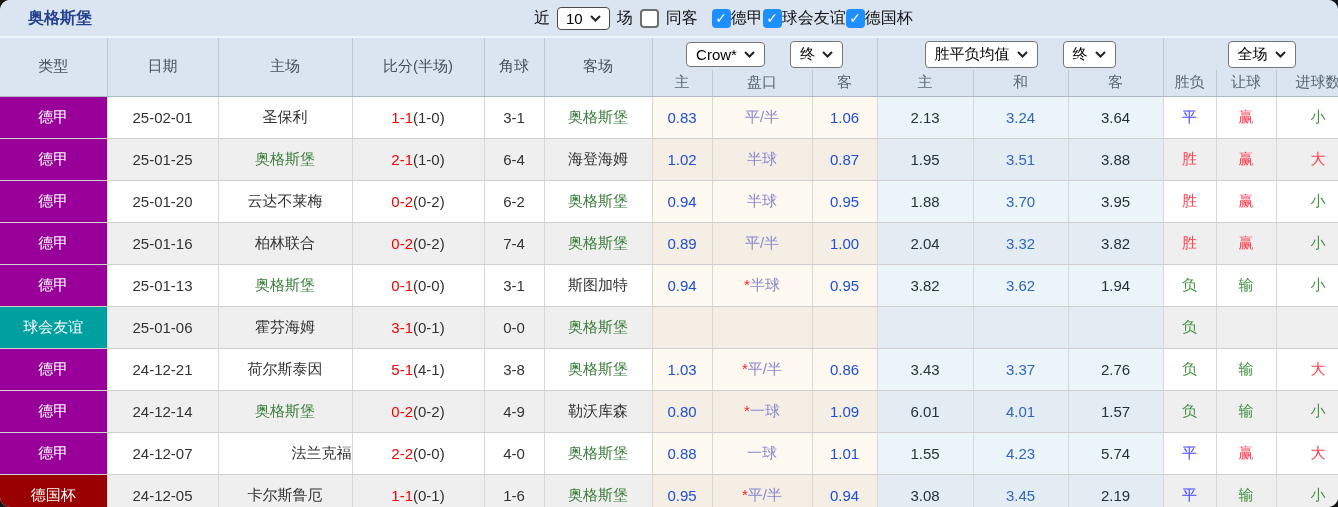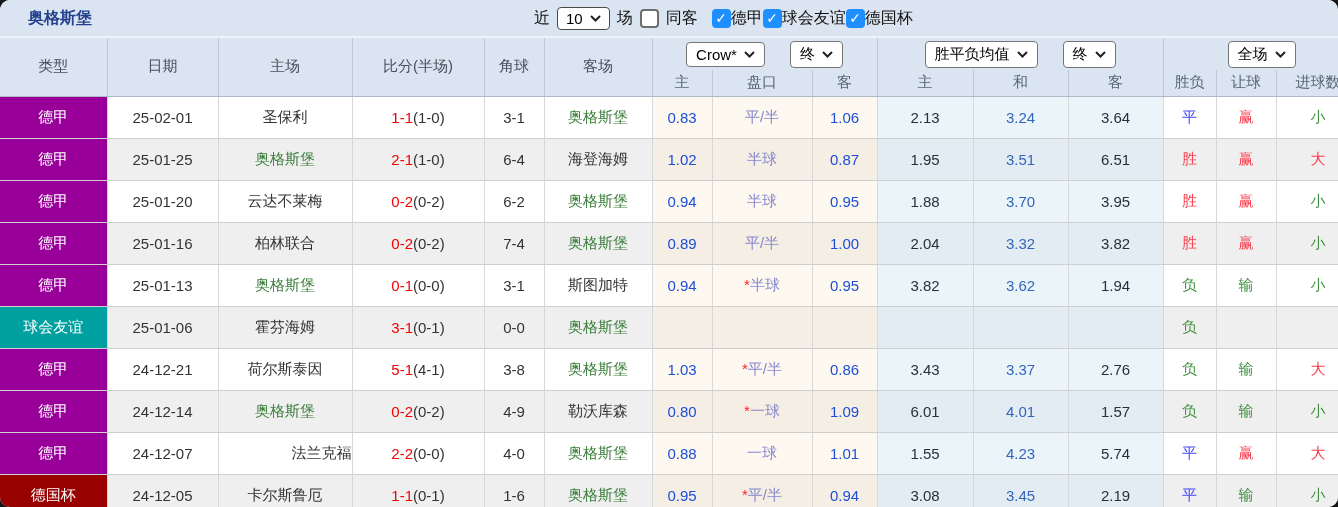--- a/index.html
+++ b/index.html
@@ -183,21 +183,21 @@
     <td>25-01-25</td>
     <td style="color: rgb(58, 125, 58);">奥格斯堡</td>
     <td><span class="ft">2-1</span><span class="ht">(1-0)</span></td>
     <td>6-4</td>
     <td style="color: rgb(51, 51, 51);">海登海姆</td>
     <td class="odds">1.02</td>
     <td class="odds handicap"><span class="star"></span><span>半球</span></td>
     <td class="odds">0.87</td>
     <td class="avg">1.95</td>
     <td class="avg mid">3.51</td>
-    <td class="avg">6.51</td>
+    <td class="avg">3.88</td>
     <td style="color: rgb(251, 62, 78);">胜</td>
     <td style="color: rgb(251, 62, 78);">赢</td>
     <td style="color: rgb(251, 62, 78);">大</td>
   </tr>
         <tr>
     <td class="type-cell" style="background: rgb(153, 0, 153);">德甲</td>
     <td>25-01-20</td>
     <td style="color: rgb(51, 51, 51);">云达不莱梅</td>
     <td><span class="ft">0-2</span><span class="ht">(0-2)</span></td>
     <td>6-2</td>

